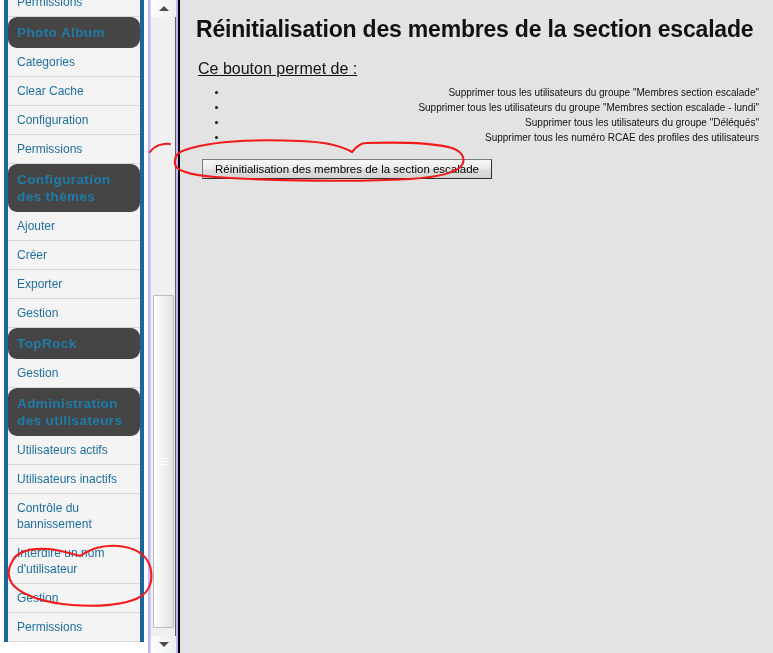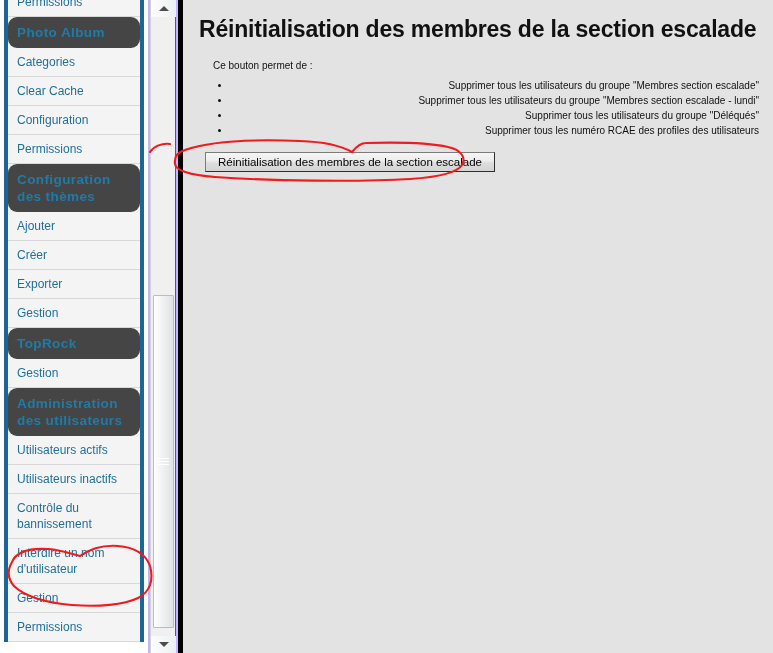--- a/index.html
+++ b/index.html
@@ -110,35 +110,36 @@
     margin: 2px 0;
     border-bottom: 1px solid #ffffff;
   }
 
   
   #content {
     position: absolute;
     left: 178px; top: 0;
     width: 595px; height: 653px;
     background: #e3e3e3;
-    border-left: 5px solid #000000;
+    border-left: 2px solid #000000;
     padding: 12px 14px;
   }
   #page-title {
     font-size: 23px;
     font-weight: bold;
     color: #111111;
     line-height: 30px;
     margin: 2px 0 16px 2px;
     letter-spacing: -0.2px;
   }
   #intro-text {
-    font-size: 10px;
+    font-size: 16px;
     color: #111111;
-    margin: 0 0 8px 16px;
+    margin: 0 0 8px 4px;
+    text-decoration: underline;
   }
   #bullet-list {
     margin: 0 0 0 34px;
     padding: 0;
     list-style: disc;
   }
   #bullet-list li {
     font-size: 10px;
     color: #111111;
     line-height: 13.5px;

